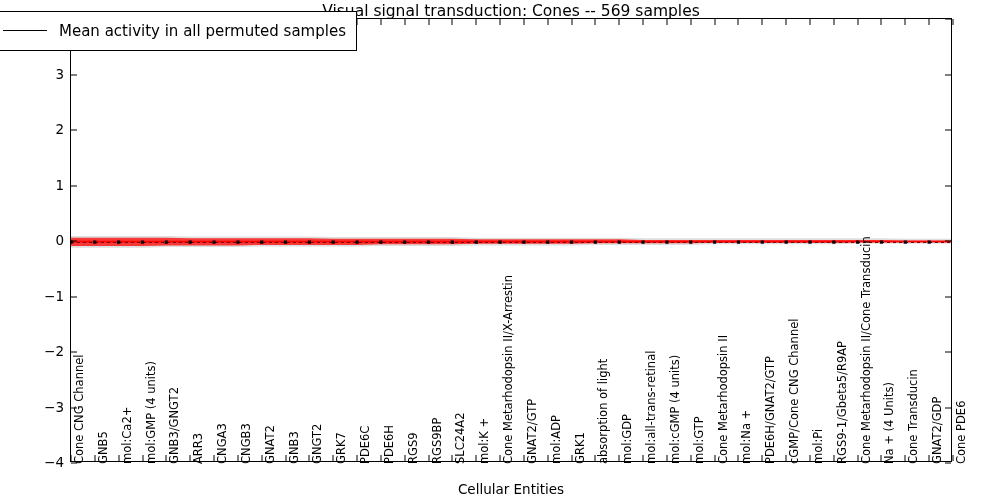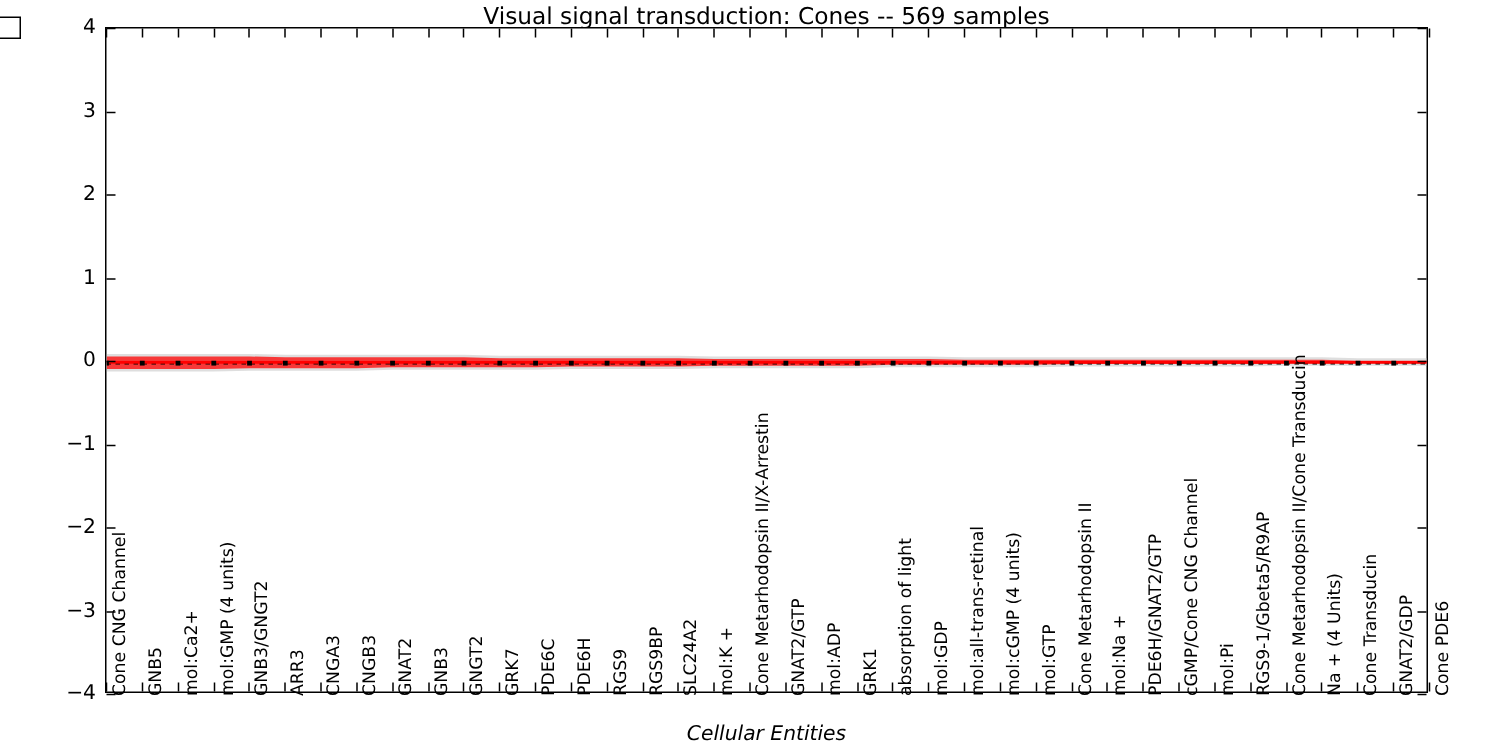--- a/index.html
+++ b/index.html
@@ -69,21 +69,20 @@
     white-space:nowrap;
     line-height:1;
   }
   #xlabel{
     position:absolute;
     left:70px;width:882px;
     top:481px;
     text-align:center;
     font-size:13.5px;
     color:#000;
-    font-style:italic;
   }
 
   
   #legend{
     position:absolute;
     left:-6px;top:11px;
     border:1.2px solid #000;
     background:#fff;
     padding:6px 10px 7px 8px;
     box-sizing:border-box;
@@ -298,15 +297,19 @@
       <div class="xtick-label" style="left: 790.649px;">Cone Metarhodopsin II/Cone Transducin</div>
       <div class="xtick-label" style="left: 814.486px;">Na + (4 Units)</div>
       <div class="xtick-label" style="left: 838.324px;">Cone Transducin</div>
       <div class="xtick-label" style="left: 862.162px;">GNAT2/GDP</div>
       <div class="xtick-label" style="left: 886px;">Cone PDE6</div>
     </div>
 
   <div id="xlabel">Cellular Entities</div>
 
   <div id="legend">
+      <div class="legend-row">
+        <span class="legend-swatch black"></span>
+        <span class="legend-text">Mean activity in all permuted samples</span>
+      </div>
     </div>
 
 </div>
 
 </body></html>

